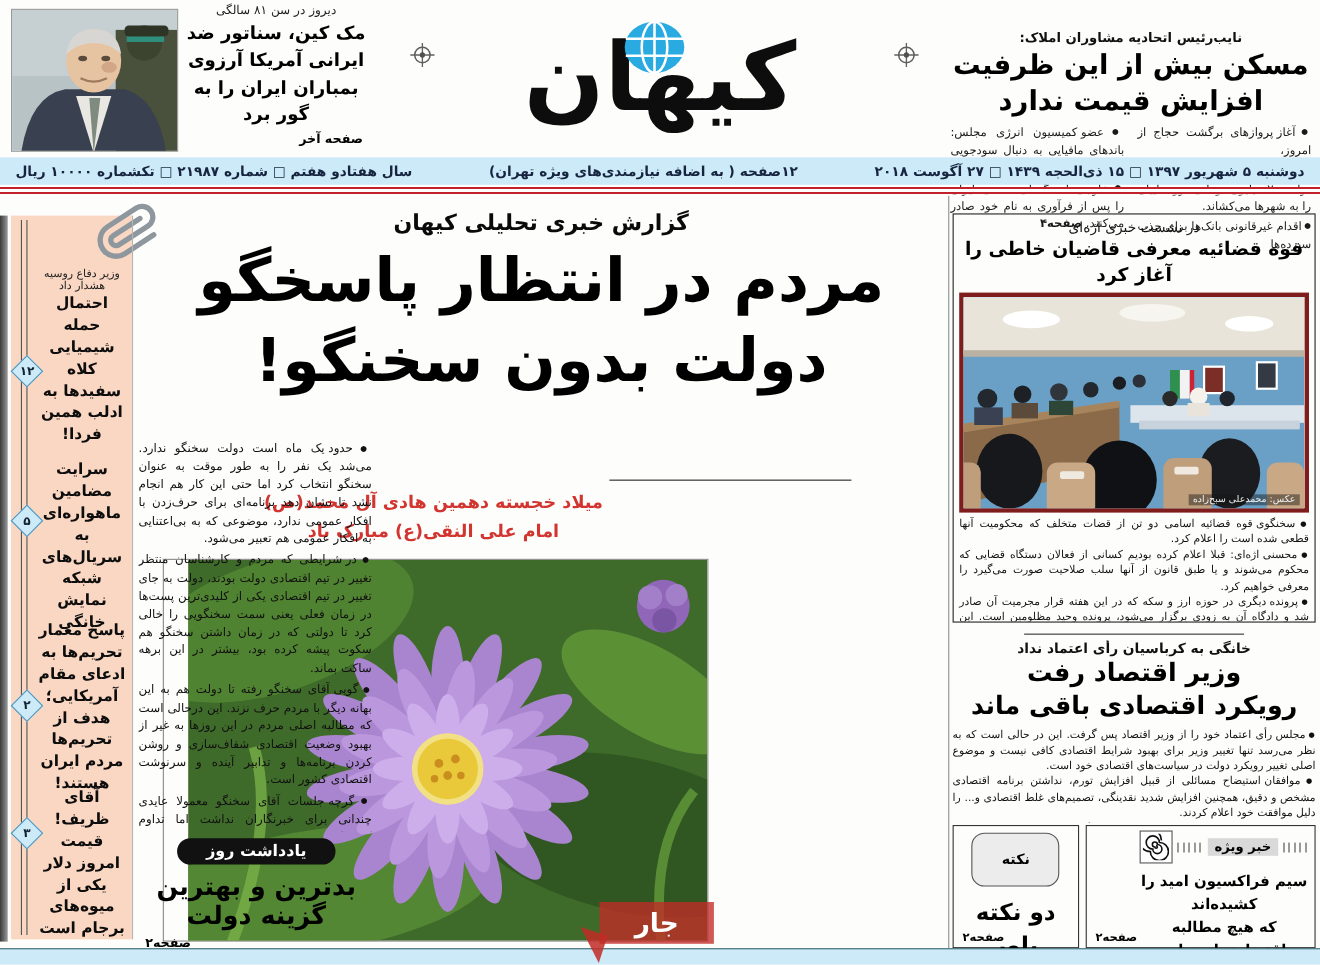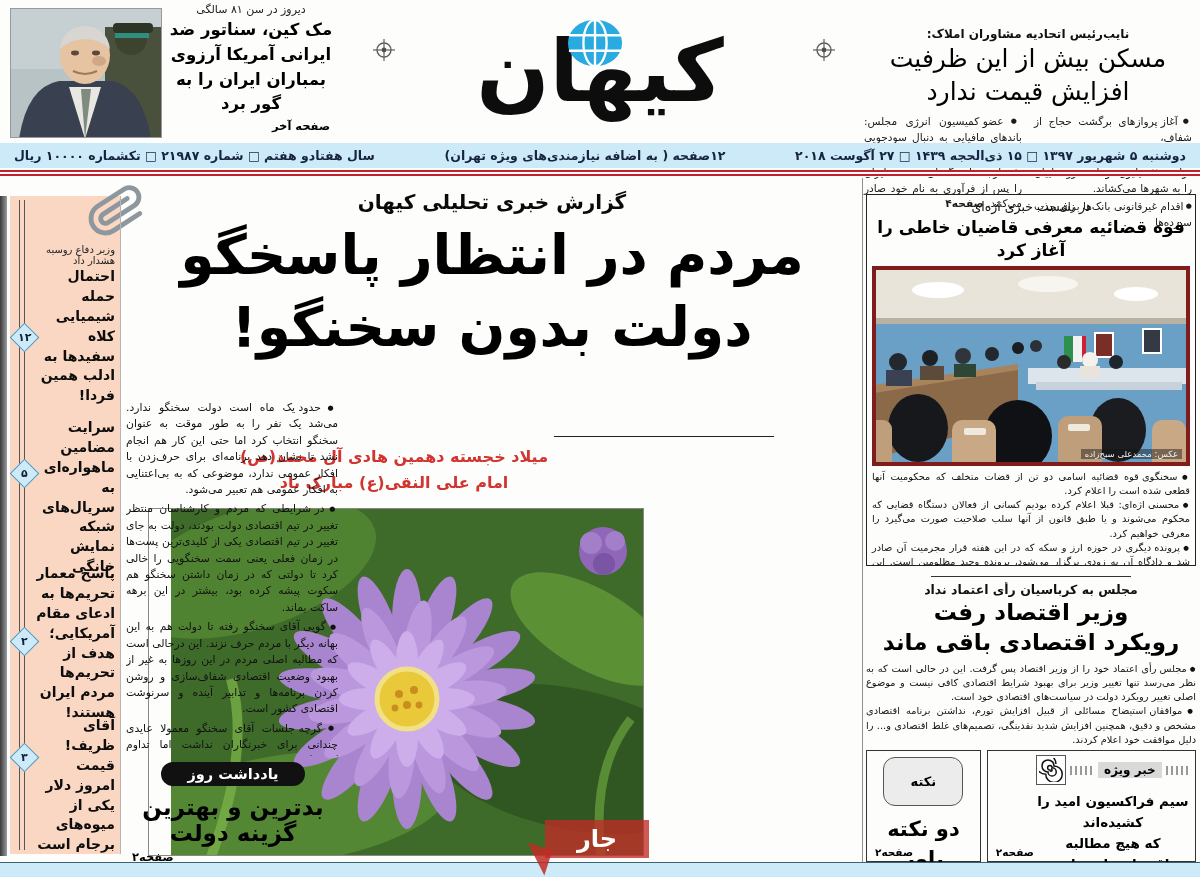--- a/index.html
+++ b/index.html
@@ -18,39 +18,39 @@
   .mccain-head { font-size:16.5px; font-weight:bold; line-height:1.5; color:#000; }
   .mccain-page { font-size:11.5px; font-weight:bold; margin-top:2px; text-align:right; padding-right:6px; }
 
   .masthead { left:400px; top:22px; width:400px; height:120px; text-align:center; }
   .masthead-title { font-size:86px; font-weight:bold; color:#0d0d0d; line-height:1.15; }
   .globe { left:566px; top:14px; width:58px; height:58px; }
   .regmark { width:24px; height:24px; opacity:.85; }
 
   .housing { left:860px; top:2px; width:336px; direction:rtl; }
   .housing-kicker { text-align:center; font-size:12px; font-weight:bold; color:#111;margin-top:25px; }
-  .housing-head { text-align:center; font-size:25px; font-weight:400; line-height:1.3; color:#000; margin-top:2px; }
+  .housing-head { text-align:center; font-size:25px; font-weight:700; line-height:1.3; color:#000; margin-top:2px; }
   .briefs { margin-top:6px; column-count:2; column-gap:12px; font-size:10.6px; line-height:1.5; text-align:justify; color:#1a1a1a; padding:0 4px; }
   .briefs p { margin-bottom:3px; break-inside:avoid; }
   .briefs p::before { content:"● "; font-size:7px; vertical-align:2px; }
   .pref { font-weight:bold; }
 
   
   .dateline { left:0; top:143px; width:1200px; height:25px; background:#cdeaf8;
     display:flex; align-items:center; justify-content:space-between; padding:0 14px;
     font-size:12.5px; font-weight:bold; color:#16243f; direction:rtl; }
   .redrule { left:0; top:170px; width:1200px; height:7px;
     background:linear-gradient(#c2202a 0 2px, #fff 2px 4.5px, #c2202a 4.5px 6.5px, #fff 6.5px); }
 
   
   .leftedge { left:0; top:196px; width:7px; height:660px; background:linear-gradient(90deg,#3a3a3a,#9a9a9a); }
   .sidebar { left:10px; top:196px; width:110px; height:658px; background:#f9d7c2; }
   .rail { position:absolute; left:9px; top:4px; bottom:4px; width:6px;
     border-left:1.5px solid #555; border-right:1.5px solid #555; }
-  .sb-item { position:absolute; left:24px; right:5px; direction:rtl; text-align:right; }
+  .sb-item { position:absolute; left:24px; right:5px; direction:rtl; text-align:center; }
   .sb-kicker { font-size:10px; color:#222; margin-bottom:1px; }
   .sb-title { font-size:14px; font-weight:bold; line-height:1.42; color:#0d0d0d; }
   .badge { position:absolute; left:-1px; width:30px; height:30px; display:flex; align-items:center; justify-content:center; }
   .badge .dia { width:21px; height:21px; transform:rotate(45deg); background:#cdeaf8; border:1.5px solid #4d94bd;
     display:flex; align-items:center; justify-content:center; }
   .badge .num { transform:rotate(-45deg); font-size:11px; font-weight:bold; color:#123; }
   .paperclip { position:absolute; left:78px; top:-14px; width:58px; height:58px; transform:rotate(12deg); }
 
   .v1 { left:120px; top:196px; height:658px; border-left:1px solid #b5b5b5; }
   .v2 { left:862px; top:178px; height:684px; border-left:1px solid #8f8f8f; }
@@ -168,21 +168,21 @@
     <circle cx="12" cy="12" r="7" stroke="#444" stroke-width="1.4" fill="none"></circle>
     <line x1="12" y1="1" x2="12" y2="23" stroke="#444" stroke-width="1.2"></line>
     <line x1="1" y1="12" x2="23" y2="12" stroke="#444" stroke-width="1.2"></line>
     <circle cx="12" cy="12" r="2.4" fill="#333"></circle>
   </svg>
 
   <div class="abs housing">
     <div class="housing-kicker">نایب‌رئیس اتحادیه مشاوران املاک:</div>
     <div class="housing-head">مسکن بیش از این ظرفیت افزایش قیمت ندارد</div>
     <div class="briefs">
-      <p>آغاز پروازهای برگشت حجاج از شفاف،</p>
+      <p>آغاز پروازهای برگشت حجاج از امروز،</p>
       <p>سرپرست وزارت کار: اختلاف درآمد ۲۰ میلیون تومانی، روستاییان را به شهرها می‌کشاند.</p>
       <p>اقدام غیرقانونی بانک‌ها برای جذب سپرده‌ها</p>
       <p>عضو کمیسیون انرژی مجلس: باندهای مافیایی به دنبال سودجویی از ارز صادراتی هستند.</p>
       <p><span>خارجی‌ها سنگ‌های معدنی ایران را پس از فرآوری به نام خود صادر می‌کنند.</span> <span class="pref">صفحه۴</span></p>
     </div>
   </div>
 
   <div class="abs dateline">
     <span>دوشنبه ۵ شهریور ۱۳۹۷ □ ۱۵ ذی‌الحجه ۱۴۳۹ □ ۲۷ آگوست ۲۰۱۸</span>
     <span>۱۲صفحه ( به اضافه نیازمندی‌های ویژه تهران)</span>
@@ -402,21 +402,21 @@
         <p>سخنگوی قوه قضائیه اسامی دو تن از قضات متخلف که محکومیت آنها قطعی شده است را اعلام کرد.</p>
         <p>محسنی اژه‌ای: قبلا اعلام کرده بودیم کسانی از فعالان دستگاه قضایی که محکوم می‌شوند و یا طبق قانون از آنها سلب صلاحیت صورت می‌گیرد را معرفی خواهیم کرد.</p>
         <p>پرونده دیگری در حوزه ارز و سکه که در این هفته قرار مجرمیت آن صادر شد و دادگاه آن به زودی برگزار می‌شود، پرونده وحید مظلومین است. این پرونده ۱۸ متهم دارد که برای برخی از آنها از جمله سرشاخه‌های این پرونده قرار مجرمیت با عنوان افساد فی‌الارض صادر شده است.</p>
 
       </div>
     </div>
 
     <div class="rdiv"></div>
 
     <div class="econ">
-      <div class="ekicker">مجلس به کرباسیان رأی اعتماد نداد</div>
+      <div class="ekicker">خانگی به کرباسیان رأی اعتماد نداد</div>
       <div class="ehead">
         <span style="display:block">وزیر اقتصاد رفت</span>
         <span style="display:block">رویکرد اقتصادی باقی ماند</span>
       </div>
       <div class="ebody">
         <p>مجلس رأی اعتماد خود را از وزیر اقتصاد پس گرفت. این در حالی است که به نظر می‌رسد تنها تغییر وزیر برای بهبود شرایط اقتصادی کافی نیست و موضوع اصلی تغییر رویکرد دولت در سیاست‌های اقتصادی خود است.</p>
         <p>موافقان استیضاح مسائلی از قبیل افزایش تورم، نداشتن برنامه اقتصادی مشخص و دقیق، همچنین افزایش شدید نقدینگی، تصمیم‌های غلط اقتصادی و... را دلیل موافقت خود اعلام کردند.</p>
         <p>پورابراهیمی، رئیس کمیسیون اقتصادی مجلس: اگر این تغییرات در افراد همراه نباشد با تغییر سیاست‌های اقتصادی در دولت به یقین نتیجه‌ای لازم و کافی به دست نخواهد آمد.</p>
 
       </div>

